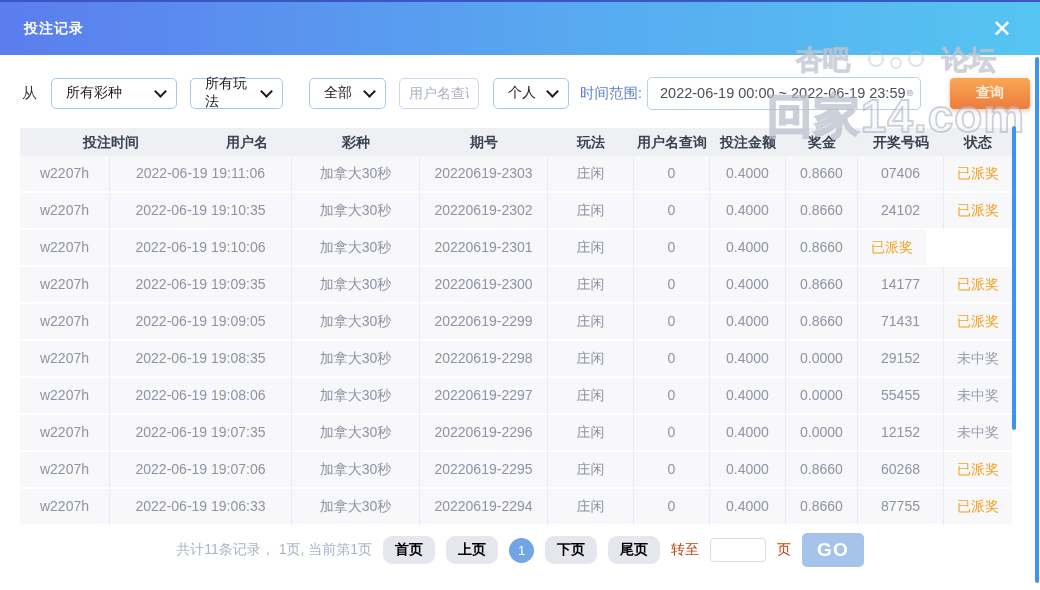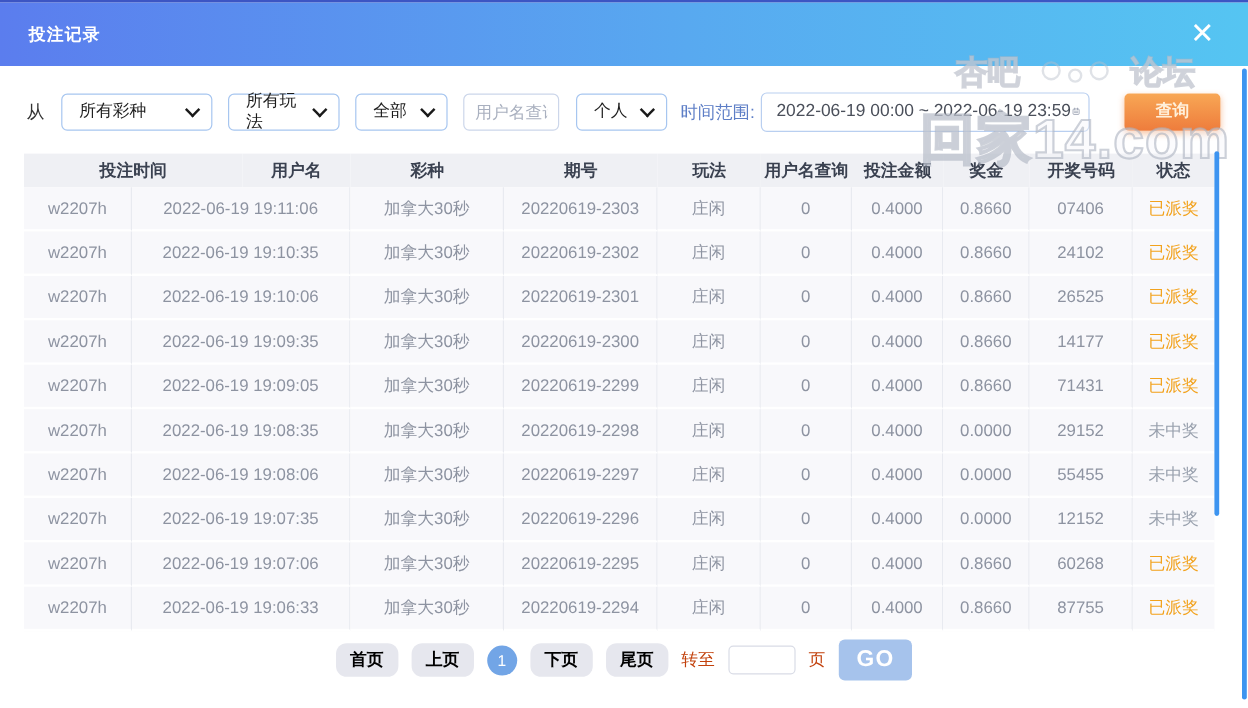--- a/index.html
+++ b/index.html
@@ -27,21 +27,21 @@
   .flabel { font-size:15px; color:#333; margin-right:14px; }
   .sel {
     height:31px; border:1px solid #a7c6f0; border-radius:5px; background:#fff;
     display:flex; align-items:center; justify-content:space-between;
     padding:0 11px 0 14px; font-size:14px; color:#1c1c1c; box-sizing:border-box; cursor:pointer;
   }
   .chev { width:7px; height:7px; border-right:2px solid #1a1a1a; border-bottom:2px solid #1a1a1a;
     transform:rotate(45deg); margin-left:8px; margin-top:-4px; flex:none; }
   .sel1 { width:126px; }
   .sel2 { width:93px;  margin-left:13px; }
-  .sel3 { width:77px;  margin-left:13px; }
+  .sel3 { width:77px;  margin-left:26px; }
   .uinput {
     width:80px; height:31px; margin-left:13px; border:1px solid #ccd6ea; border-radius:5px;
     padding:0 9px; font-size:14px; color:#333; box-sizing:border-box; outline:none;
     font-family:inherit;
   }
   .uinput::placeholder { color:#a9b0bf; }
   .sel4 { width:76px; margin-left:14px; }
   .trlabel { margin-left:11px; font-size:14.5px; color:#5d7ec6; }
   .datebox {
     margin-left:5px; width:274px; height:33px; border:1px solid #b9cff0; border-radius:5px;
@@ -196,21 +196,20 @@
         </div>
         <div class="tr">
           <div class="td c0">w2207h</div>
           <div class="td c1">2022-06-19 19:10:06</div>
           <div class="td c2">加拿大30秒</div>
           <div class="td c3">20220619-2301</div>
           <div class="td c4">庄闲</div>
           <div class="td c5">0</div>
           <div class="td c6">0.4000</div>
           <div class="td c7">0.8660</div>
-          <div class="td c8">26525</div>
           <div class="td c9" style="color: rgb(242, 162, 29);">已派奖</div>
         </div>
         <div class="tr">
           <div class="td c0">w2207h</div>
           <div class="td c1">2022-06-19 19:09:35</div>
           <div class="td c2">加拿大30秒</div>
           <div class="td c3">20220619-2300</div>
           <div class="td c4">庄闲</div>
           <div class="td c5">0</div>
           <div class="td c6">0.4000</div>
@@ -290,20 +289,21 @@
           <div class="td c8">87755</div>
           <div class="td c9" style="color: rgb(242, 162, 29);">已派奖</div>
         </div>
       </div>
   </div>
 
   <div class="scroll-inner"></div>
   <div class="scroll-outer"></div>
 
   <div class="pager">
+    <span class="psum">共计11条记录， 1页, 当前第1页</span>
     <button class="pbtn">首页</button>
     <button class="pbtn">上页</button>
     <span class="pcur">1</span>
     <button class="pbtn">下页</button>
     <button class="pbtn">尾页</button>
     <span class="pgray">转至</span>
     <input class="pinput" type="text" style="">
     <span class="pgray">页</span>
     <button class="pgo">GO</button>
   </div>

